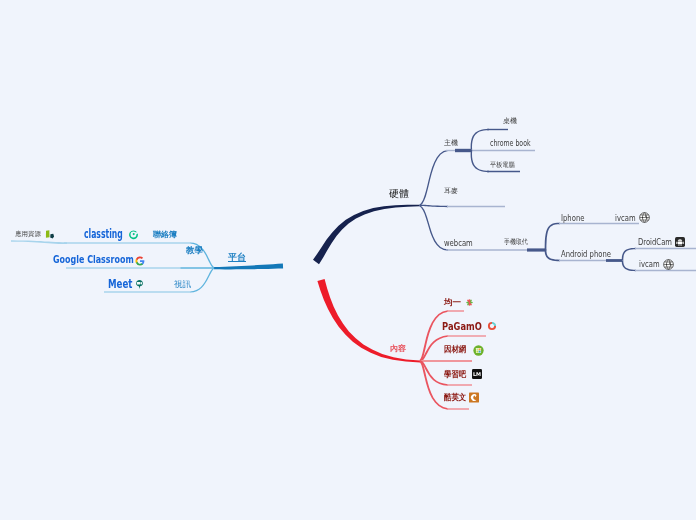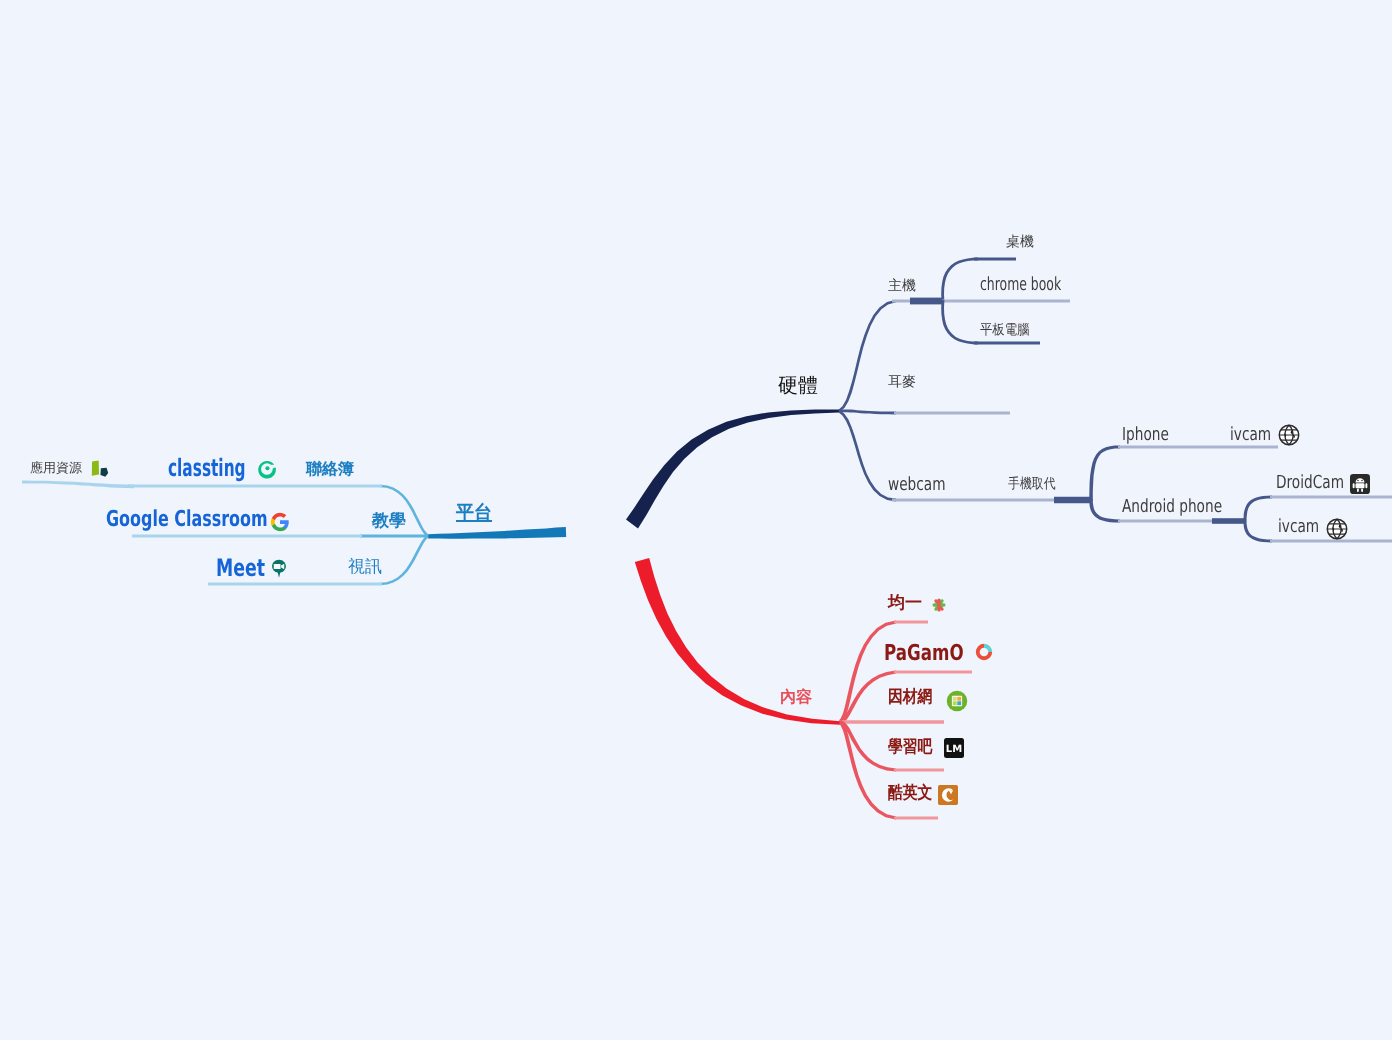--- a/index.html
+++ b/index.html
@@ -74,21 +74,21 @@
   <div class="lbl" style="left:444px;top:188px;font-size:7px;color:#3c3c3c;">耳麥</div>
   <div class="lbl" style="left:444px;top:239px;font-size:9px;color:#3c3c3c;transform:scaleX(0.76);transform-origin:0 0;">webcam</div>
   <div class="lbl" style="left:504px;top:239px;font-size:7px;color:#3c3c3c;transform:scaleX(0.85);transform-origin:0 0;">手機取代</div>
   <div class="lbl" style="left:561px;top:214px;font-size:9px;color:#3c3c3c;transform:scaleX(0.76);transform-origin:0 0;">Iphone</div>
   <div class="lbl" style="left:615px;top:214px;font-size:9px;color:#3c3c3c;transform:scaleX(0.76);transform-origin:0 0;">ivcam</div>
   <div class="lbl" style="left:561px;top:250px;font-size:9px;color:#3c3c3c;transform:scaleX(0.76);transform-origin:0 0;">Android phone</div>
   <div class="lbl" style="left:638px;top:238px;font-size:9px;color:#3c3c3c;transform:scaleX(0.76);transform-origin:0 0;">DroidCam</div>
   <div class="lbl" style="left:639px;top:260px;font-size:9px;color:#3c3c3c;transform:scaleX(0.76);transform-origin:0 0;">ivcam</div>
   <div class="lbl" style="left:228px;top:253px;font-size:9px;color:#1d7fc2;font-weight:bold;text-decoration:underline;">平台</div>
   <div class="lbl" style="left:153px;top:231px;font-size:8px;color:#1d7fc2;font-weight:bold;">聯絡簿</div>
-  <div class="lbl" style="left:174px;top:257px;font-size:8.5px;color:#1d7fc2;font-weight:bold;padding-left:12px;">教學</div>
+  <div class="lbl" style="left:174px;top:246px;font-size:8.5px;color:#1d7fc2;font-weight:bold;padding-left:12px;">教學</div>
   <div class="lbl" style="left:174px;top:280px;font-size:8.5px;color:#1d7fc2;font-weight:normal;">視訊</div>
   <div class="lbl" style="left:84px;top:228px;font-size:12px;color:#1565d8;font-weight:bold;transform:scaleX(0.64);transform-origin:0 0;">classting</div>
   <div class="lbl" style="left:53px;top:254px;font-size:11px;color:#1565d8;font-weight:bold;transform:scaleX(0.725);transform-origin:0 0;">Google Classroom</div>
   <div class="lbl" style="left:108px;top:278px;font-size:12px;color:#1565d8;font-weight:bold;transform:scaleX(0.72);transform-origin:0 0;">Meet</div>
   <div class="lbl" style="left:15px;top:231px;font-size:6.5px;color:#3c3c3c;">應用資源</div>
   <div class="lbl" style="left:390px;top:345px;font-size:8px;color:#e8505b;font-weight:bold;">內容</div>
   <div class="lbl" style="left:444px;top:298px;font-size:8.5px;color:#8c1a14;font-weight:bold;">均一</div>
   <div class="lbl" style="left:442px;top:321px;font-size:11px;color:#8c1a14;font-weight:bold;transform:scaleX(0.76);transform-origin:0 0;">PaGamO</div>
   <div class="lbl" style="left:444px;top:345px;font-size:8.5px;color:#8c1a14;font-weight:bold;transform:scaleX(0.87);transform-origin:0 0;">因材網</div>
   <div class="lbl" style="left:444px;top:370px;font-size:8.5px;color:#8c1a14;font-weight:bold;transform:scaleX(0.87);transform-origin:0 0;">學習吧</div>

